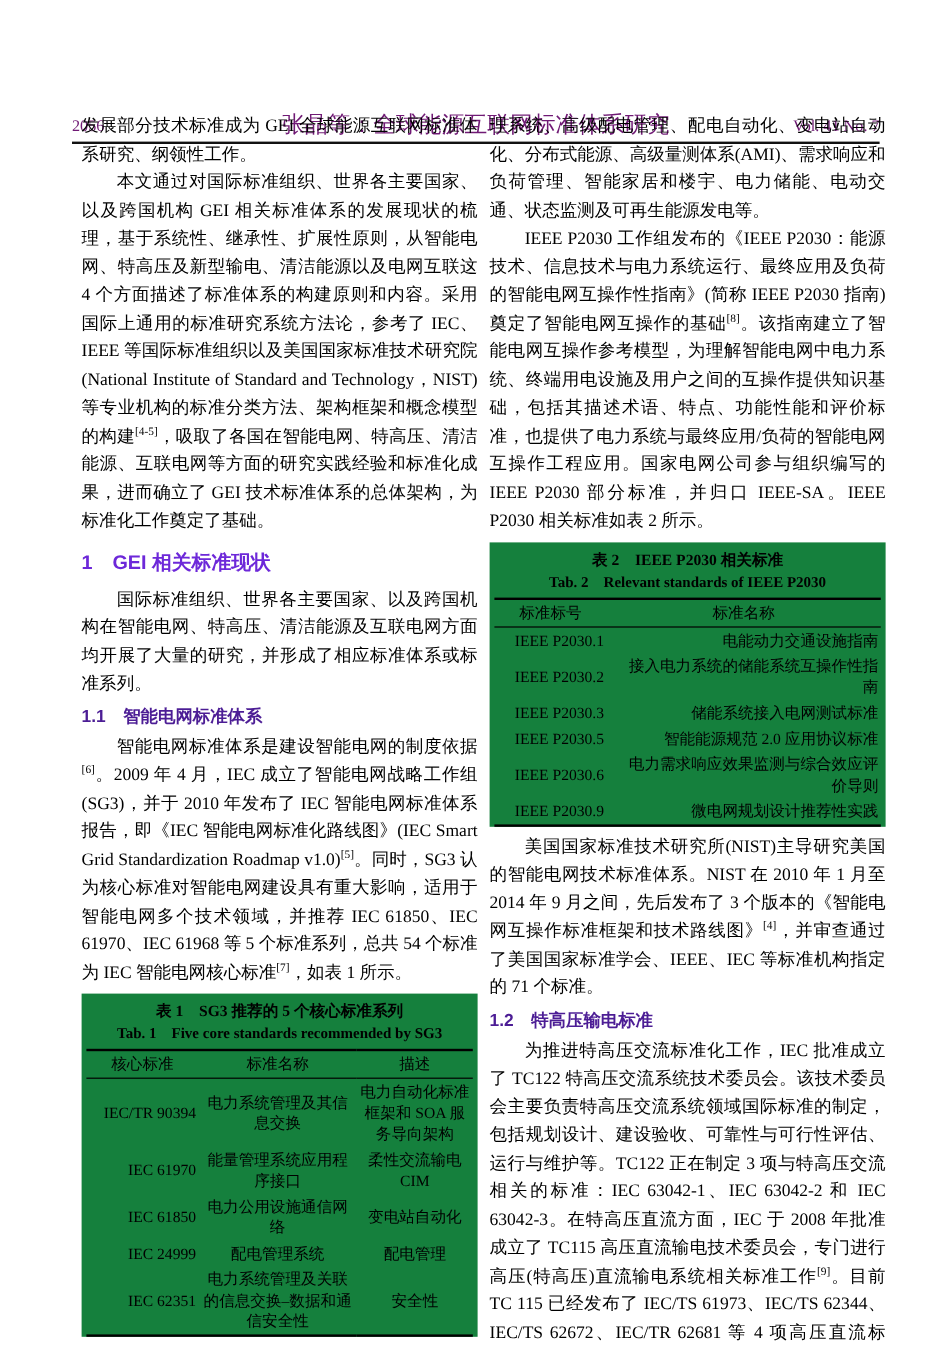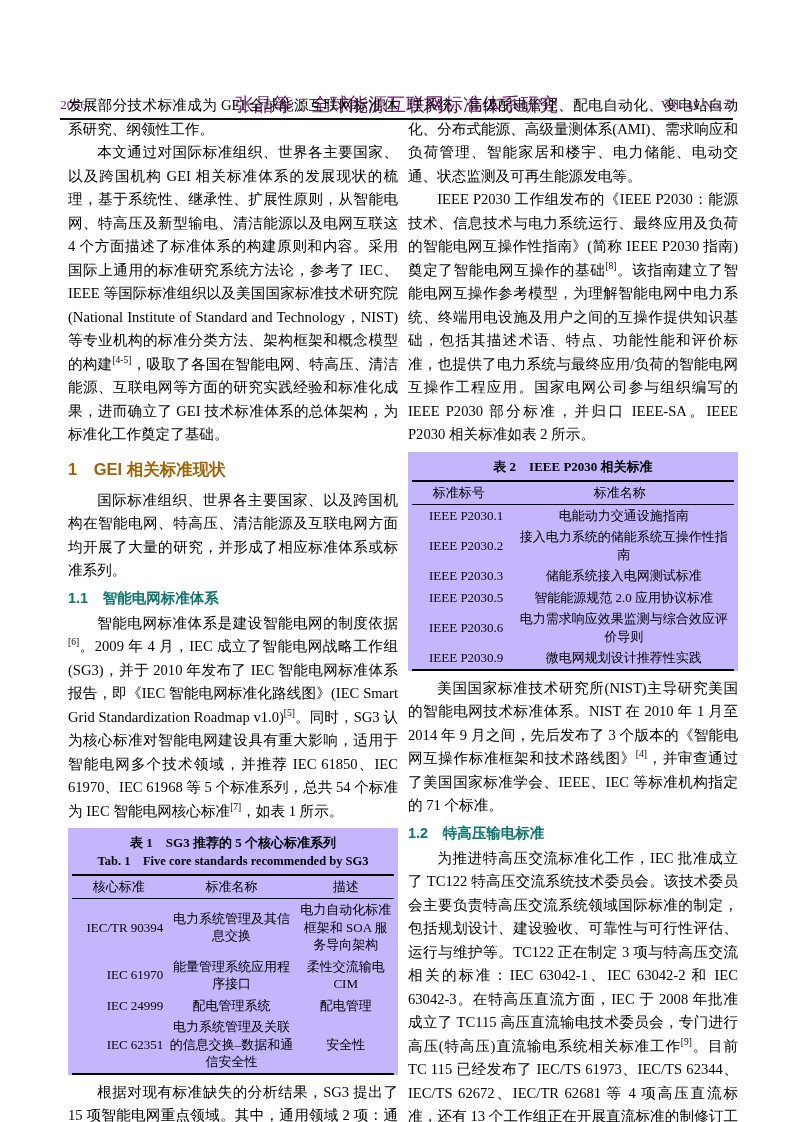--- a/index.html
+++ b/index.html
@@ -27,31 +27,31 @@
 
   .para {
     font-size:14.6px; line-height:23.5px; text-align:justify;
     text-indent:2em;
   }
   .para.noindent { text-indent:0; }
   .para sup { font-size:9.5px; line-height:0; }
 
   .sec-h1 {
     font-family:"Liberation Sans","DejaVu Sans",sans-serif;
-    color:#a16207; font-weight:bold; font-size:16.5px;
+    color:#6d28d9; font-weight:bold; font-size:16.5px;
     margin:10px 0 8px 0; line-height:24px;
   }
   .sec-h2 {
     font-family:"Liberation Sans","DejaVu Sans",sans-serif;
-    color:#0f766e; font-weight:bold; font-size:14.5px;
+    color:#4c1d95; font-weight:bold; font-size:14.5px;
     margin:4px 0 3px 0; line-height:22px;
   }
 
   .tablebox {
-    background:#c4b5fd; margin:5px 0 6px 0; padding:5px 4px 0 4px;
+    background:#15803d; margin:5px 0 6px 0; padding:5px 4px 0 4px;
   }
   .tb-cap-zh {
     text-align:center; font-weight:bold; font-size:13px; line-height:19px;
   }
   .tb-cap-en {
     text-align:center; font-weight:bold; font-size:12.5px; line-height:18px;
   }
   table.datatable {
     width:100%; border-collapse:collapse; margin-top:4px;
     border-top:2px solid #000; border-bottom:2px solid #000;
@@ -59,21 +59,21 @@
   }
   table.datatable th {
     font-weight:normal; border-bottom:1px solid #000;
     padding:2px 2px; line-height:18px; text-align:center;
   }
   table.datatable td {
     padding:2px 2px; line-height:17.5px; text-align:center;
     vertical-align:middle;
   }
   table.datatable td.c0 { text-align:right; padding-left:6px; white-space:nowrap; }
-  #table2 td.c1 { text-align:center; padding-left:10px; }
+  #table2 td.c1 { text-align:right; padding-left:10px; }
   #table1 col.w0 { width:29%; } #table1 col.w1 { width:41%; } #table1 col.w2 { width:30%; }
   #table2 col.w0 { width:29%; } #table2 col.w1 { width:71%; }
 </style>
 </head>
 <body>
 
 <div class="page-header">
   <span class="ph-left">2056</span>
   <span class="ph-center">张晶等：全球能源互联网标准体系研究</span>
   <span class="ph-right">Vol. 41 No. 7</span>
@@ -114,20 +114,25 @@
               <td class="c0">IEC/TR 90394</td>
               <td class="c1">电力系统管理及其信息交换</td>
               <td class="c2">电力自动化标准框架和 SOA 服务导向架构</td>
             </tr>
             <tr>
               <td class="c0">IEC 61970</td>
               <td class="c1">能量管理系统应用程序接口</td>
               <td class="c2">柔性交流输电 CIM</td>
             </tr>
             <tr>
+              <td class="c0">IEC 61850</td>
+              <td class="c1">电力公用设施通信网络</td>
+              <td class="c2">变电站自动化</td>
+            </tr>
+            <tr>
               <td class="c0">IEC 24999</td>
               <td class="c1">配电管理系统</td>
               <td class="c2">配电管理</td>
             </tr>
             <tr>
               <td class="c0">IEC 62351</td>
               <td class="c1">电力系统管理及关联的信息交换–数据和通信安全性</td>
               <td class="c2">安全性</td>
             </tr>
           </tbody>
@@ -136,20 +141,21 @@
 
     <p class="para">根据对现有标准缺失的分析结果，SG3 提出了 15 项智能电网重点领域。其中，通用领域 2 项：通信和安全领域；应用领域 13 项，包括：高压直流(HVDC)/柔性交流输电(FACTS)、停电预防/能量管</p>
   </div>
 
   <div class="col">
     <p class="para noindent">理系统、高级配电管理、配电自动化、变电站自动化、分布式能源、高级量测体系(AMI)、需求响应和负荷管理、智能家居和楼宇、电力储能、电动交通、状态监测及可再生能源发电等。</p>
     <p class="para">IEEE P2030 工作组发布的《IEEE P2030：能源技术、信息技术与电力系统运行、最终应用及负荷的智能电网互操作性指南》(简称 IEEE P2030 指南)奠定了智能电网互操作的基础<sup>[8]</sup>。该指南建立了智能电网互操作参考模型，为理解智能电网中电力系统、终端用电设施及用户之间的互操作提供知识基础，包括其描述术语、特点、功能性能和评价标准，也提供了电力系统与最终应用/负荷的智能电网互操作工程应用。国家电网公司参与组织编写的 IEEE P2030 部分标准，并归口 IEEE-SA。IEEE P2030 相关标准如表 2 所示。</p>
 
     <div class="tablebox">
       <div class="tb-cap-zh">表 2　IEEE P2030 相关标准</div>
+      <div class="tb-cap-en">Tab. 2　Relevant standards of IEEE P2030</div>
       <table class="datatable" id="table2">
         <colgroup>
             <col class="w0">
             <col class="w1">
           </colgroup>
         <thead>
           <tr>
             <th>标准标号</th>
             <th>标准名称</th>
           </tr>

